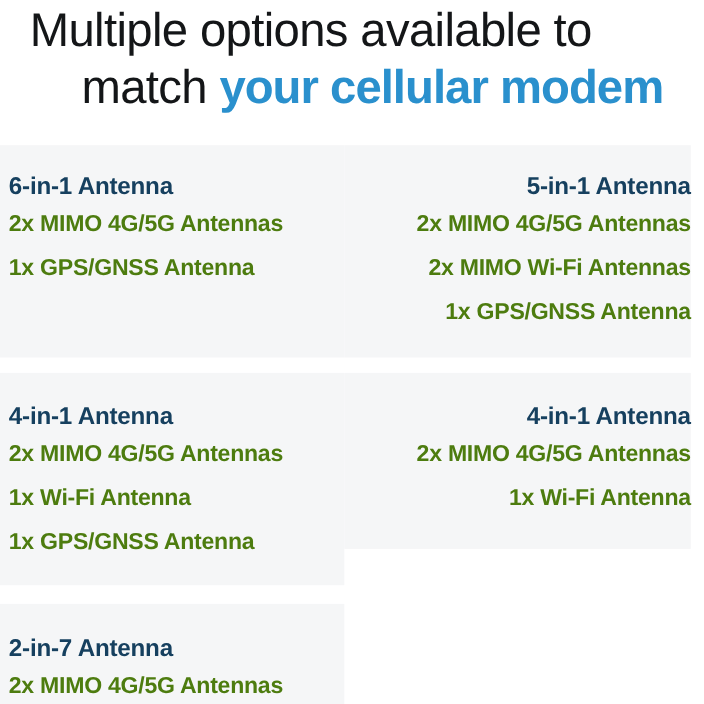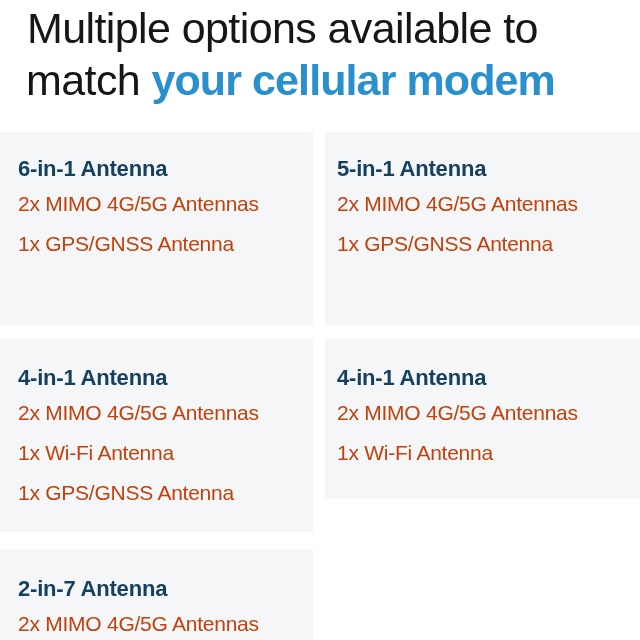--- a/index.html
+++ b/index.html
@@ -38,20 +38,21 @@
     font-weight: 400;
     letter-spacing: -0.6px;
     white-space: nowrap;
   }
   .headline-line.line1 {
     padding-left: 27px;
     padding-top: 2px;
   }
   .headline-line.line2 {
     padding-left: 26px;
+    margin-left: 48px;
   }
   .headline-em {
     color: #2a90cd;
     font-weight: 700;
     letter-spacing: -0.9px;
   }
 
   
   .grid {
     position: absolute;
@@ -67,45 +68,46 @@
     position: absolute;
     top: 0;
     background: #f5f6f7;
     box-sizing: border-box;
   }
   .card.left {
     left: 0;
     width: 313px;
   }
   .card.right {
-    left: 325px;
+    left: 313px;
     width: 315px;
+    text-align: right;
   }
   .card-inner {
     padding: 0;
   }
   .card-title {
     font-size: 22px;
     line-height: 30px;
     font-weight: 700;
     color: #16405f;
     letter-spacing: -0.2px;
     white-space: nowrap;
   }
   .card-line {
     font-size: 21px;
     line-height: 40px;
-    color: #c2410c;
-    font-weight: 400;
+    color: #4d7c0f;
+    font-weight: 700;
     letter-spacing: -0.25px;
     white-space: nowrap;
   }
   .card.left .card-title,
   .card.left .card-line {
-    padding-left: 18px;
+    padding-left: 8px;
   }
   .card.right .card-title,
   .card.right .card-line {
     padding-left: 12px;
   }
 
   
   #row-1 { height: 207px; }
   #row-1 .card { height: 193px; padding-top: 22px; }
 
@@ -135,20 +137,21 @@
         <div class="card-inner">
           <div class="card-title">6-in-1 Antenna</div>
           <div class="card-line">2x MIMO 4G/5G Antennas</div>
           <div class="card-line">1x GPS/GNSS Antenna</div>
         </div>
       </div>
       <div class="card right">
         <div class="card-inner">
           <div class="card-title">5-in-1 Antenna</div>
           <div class="card-line">2x MIMO 4G/5G Antennas</div>
+          <div class="card-line">2x MIMO Wi-Fi Antennas</div>
           <div class="card-line">1x GPS/GNSS Antenna</div>
         </div>
       </div>
     </div>
 
     <div class="row" id="row-2">
       <div class="card left">
         <div class="card-inner">
           <div class="card-title">4-in-1 Antenna</div>
           <div class="card-line">2x MIMO 4G/5G Antennas</div>

